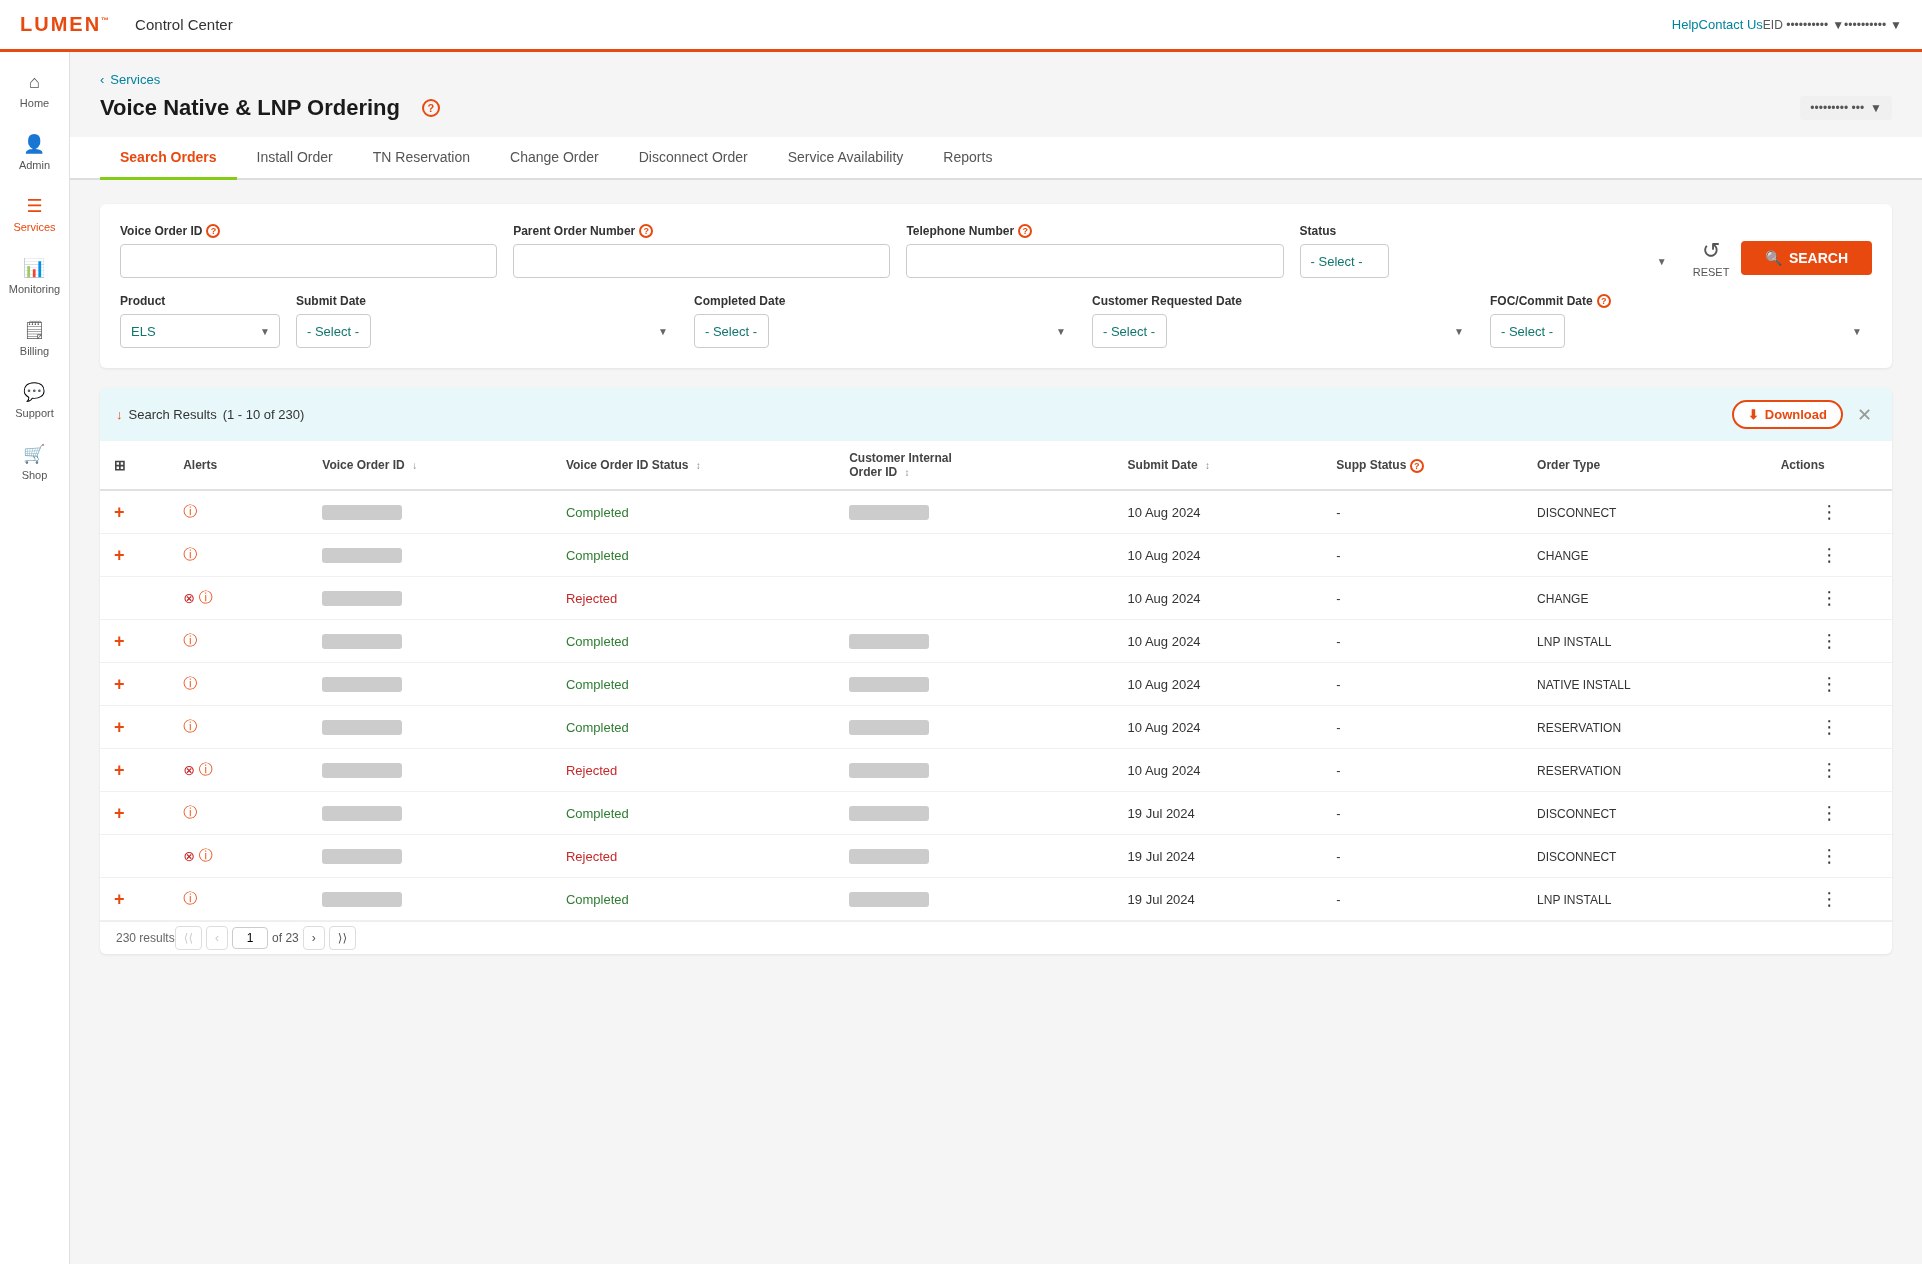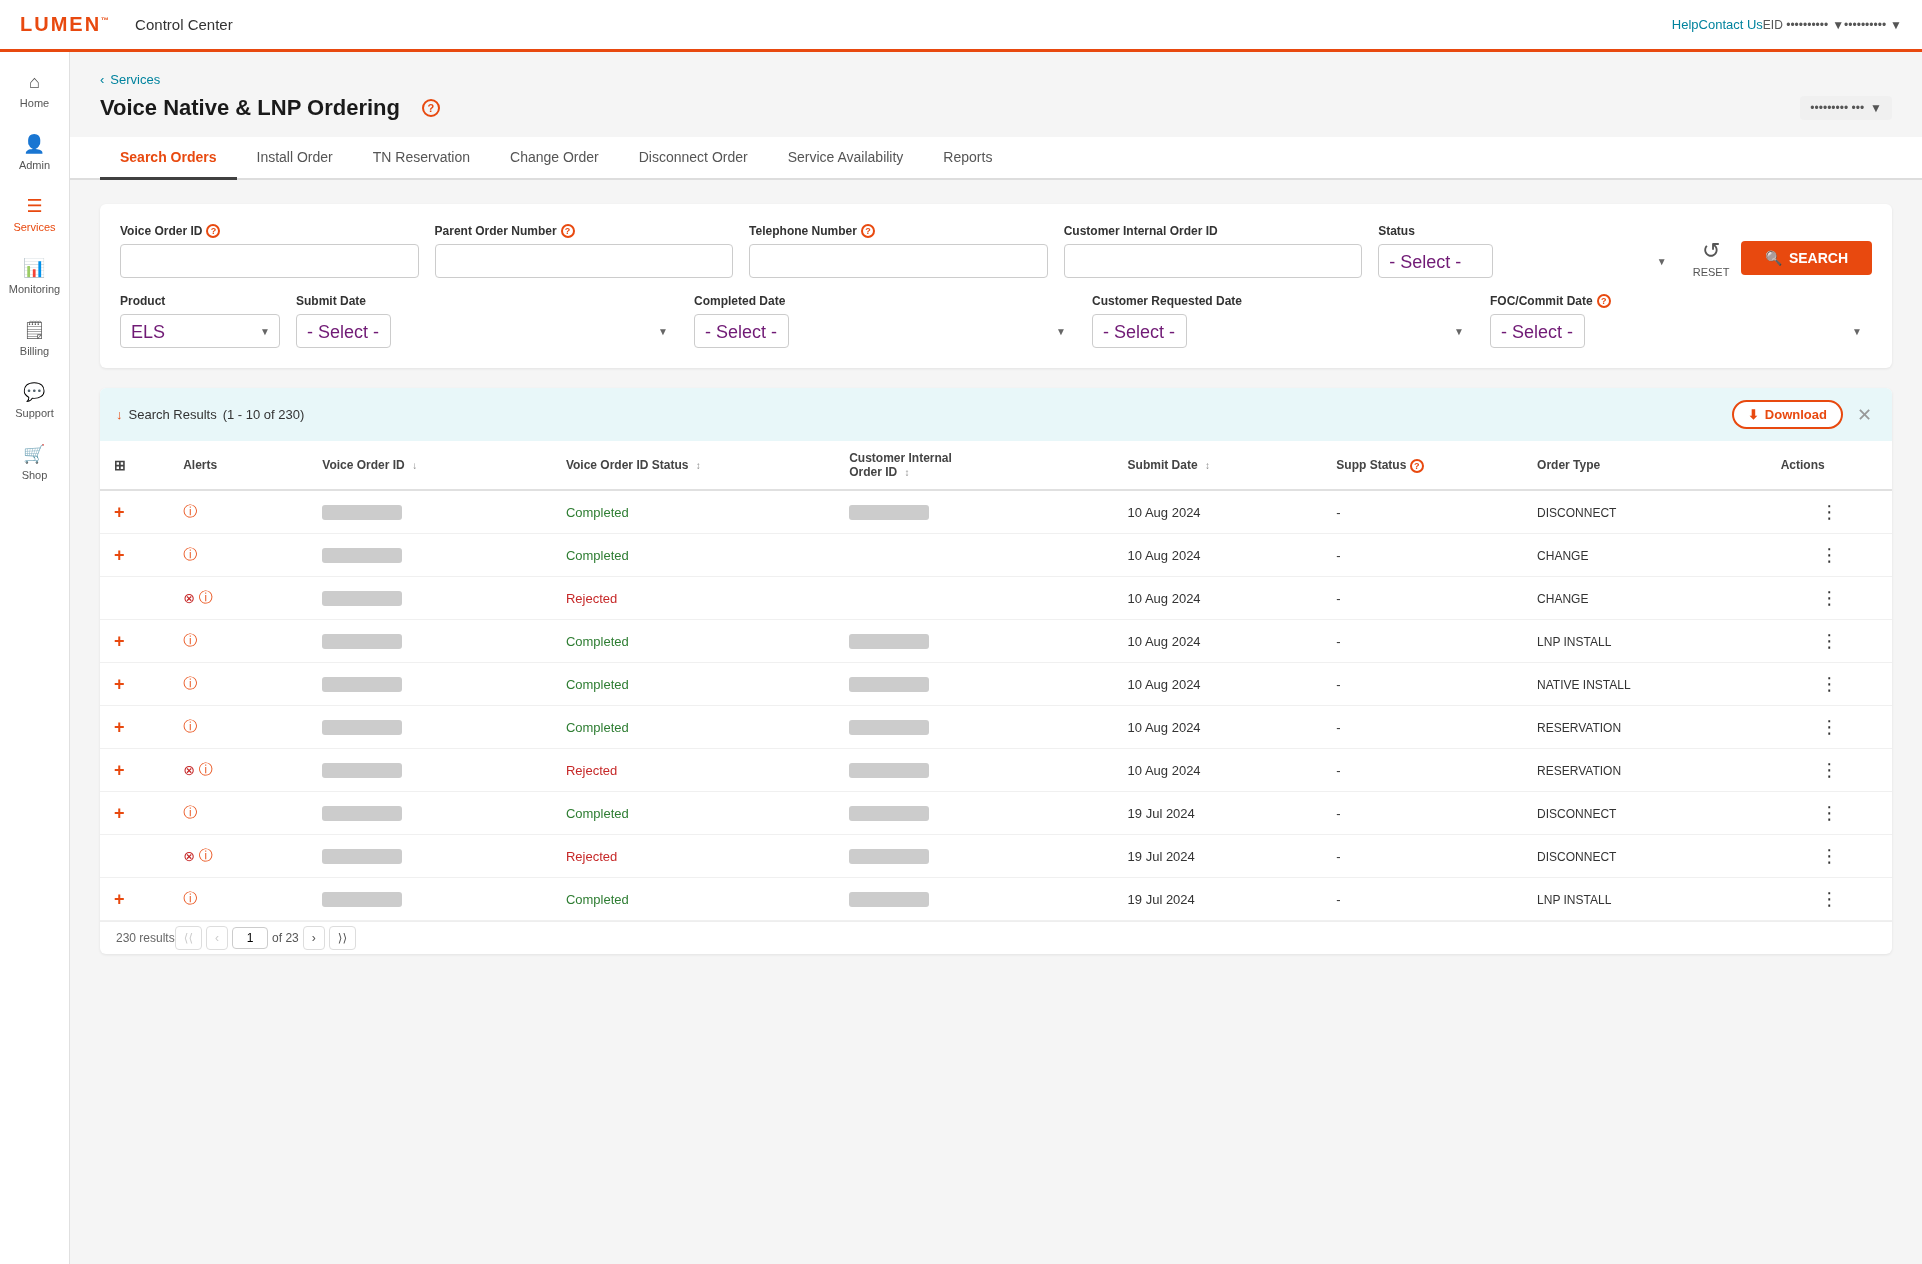--- a/index.html
+++ b/index.html
@@ -147,21 +147,21 @@
       padding: 12px 20px;
       cursor: pointer;
       color: #555;
       font-size: 14px;
       white-space: nowrap;
       border-bottom: 3px solid transparent;
       margin-bottom: -2px;
     }
     .tab.active {
       color: #e8490f;
-      border-bottom: 3px solid #404040;
+      border-bottom: 3px solid #84cc16;
       font-weight: bold;
     }
 
     
     .search-form {
       background: #fff;
       border-radius: 6px;
       padding: 20px;
       margin-bottom: 20px;
       box-shadow: 0 1px 3px rgba(0,0,0,0.08);
@@ -183,22 +183,22 @@
       font-weight: bold;
       color: #333;
       display: flex;
       align-items: center;
       gap: 4px;
     }
     .form-group input, .form-group select {
       border: 1px solid #ccc;
       border-radius: 4px;
       padding: 7px 10px;
-      font-size: 18px;
-      color: #701a75;
+      font-size: 13px;
+      color: #0f766e;
       background: #fff;
       height: 34px;
     }
     .form-group select {
       appearance: none;
       background-image: none;
       cursor: pointer;
     }
     .select-wrapper {
       position: relative;
@@ -522,24 +522,20 @@
             Parent Order Number
             <span class="info-icon" style="font-size:9px;width:14px;height:14px;">?</span>
           </label>
           <input type="text" style="">
         </div>
         <div class="form-group">
           <label>
             Telephone Number
             <span class="info-icon" style="font-size:9px;width:14px;height:14px;">?</span>
           </label>
-          <input type="text" style="">
-        </div>
-        <div class="form-group">
-          <label>Customer Internal Order ID</label>
           <input type="text" style="">
         </div>
         <div class="form-group">
           <label>Status</label>
           <div class="select-wrapper">
             <select>
               <option>- Select -</option>
               <option>Completed</option>
               <option>Rejected</option>
               <option>Pending</option>

